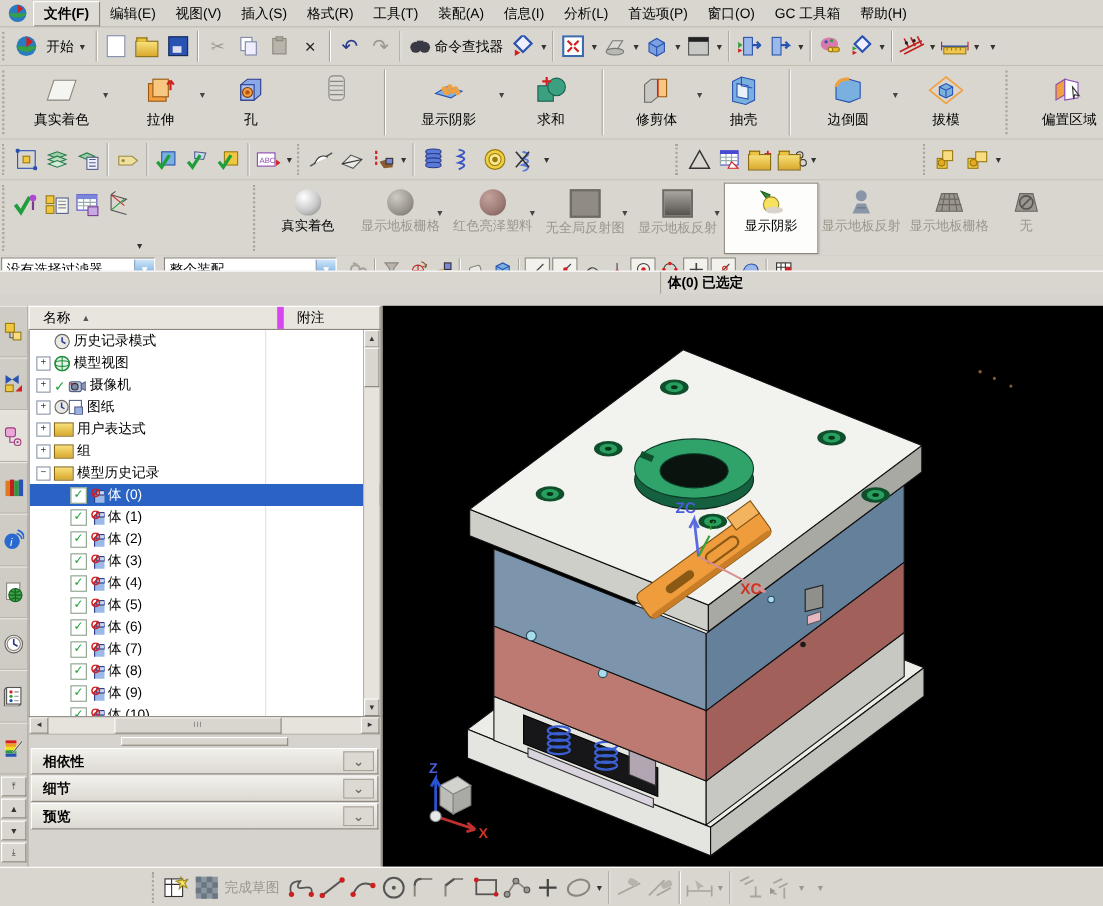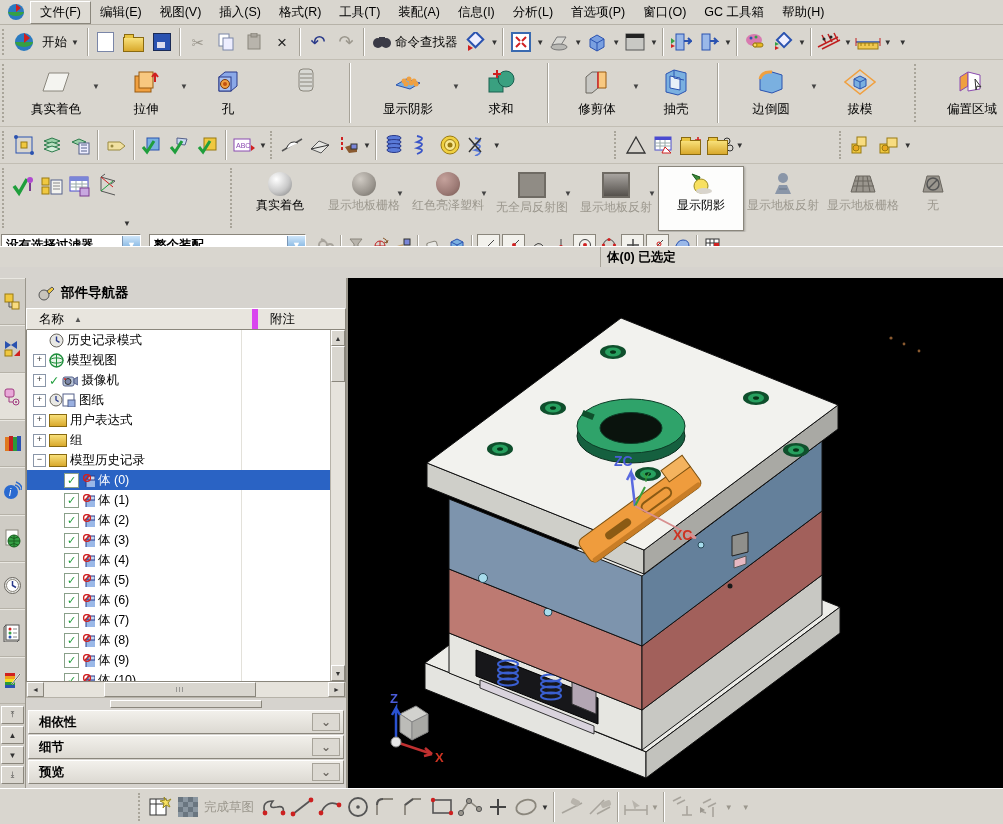--- a/index.html
+++ b/index.html
@@ -7,21 +7,21 @@
        font-family:"Liberation Sans","DejaVu Sans",sans-serif;font-size:12.5px;color:#000;}
   .row{position:absolute;left:0;right:0;display:flex;align-items:center;}
   .sep{width:1px;align-self:stretch;margin:3px 3px;background:#a7a399;border-right:1px solid #fff;flex:none;}
   .grip{width:4px;align-self:stretch;margin:4px 2px;border-left:2px dotted #a9a59a;flex:none;}
   .spacer{flex:none;}
   .dd{font-size:8px;color:#333;margin:0 1px;flex:none;}
   .dis{color:#9b978d;}
   
   .menubar{top:0;height:24px;background:#d9d6cf;border-bottom:1px solid #b6b2a8;padding-left:2px;}
   .mitem{padding:2px 9px;cursor:default;}
-  .mitem.first{border:1px solid;border-color:#fff #8a867c #8a867c #fff;background:#dedbd4;}
+  .mitem.first{border:1px solid;border-color:#fff #8a867c #8a867c #fff;background:#dedbd4;font-weight:bold;}
   
   .tb{background:#d9d6cf;}
   .tb1{top:25px;height:34px;border-bottom:1px solid #c2beb4;}
   .tbf{top:60px;height:66px;border-bottom:1px solid #c2beb4;}
   .tb4{top:127px;height:36px;border-bottom:1px solid #c2beb4;}
   .tbr{top:164px;height:68px;border-bottom:1px solid #b6b2a8;}
   .tbtn{height:28px;min-width:26px;display:flex;align-items:center;justify-content:center;flex:none;padding:0 1px;}
   .txtbtn{padding:0 4px;display:flex;align-items:center;gap:3px;flex:none;}
   
   .fgroup{display:flex;height:100%;align-items:stretch;flex:none;}
@@ -36,21 +36,21 @@
   .rbtn.active{background:#fdfdfc;border:1px solid #8a867c;box-shadow:1px 1px 2px rgba(0,0,0,.25);}
   .sphere{width:24px;height:24px;border-radius:50%;flex:none;}
   .s-silver{background:radial-gradient(circle at 35% 30%,#ffffff,#c9c9c9 55%,#7e7e7e);}
   .s-gray{background:radial-gradient(circle at 35% 30%,#cfcac3,#9a958e 60%,#6e6a63);}
   .s-mauve{background:radial-gradient(circle at 35% 30%,#c5a29c,#9c7a75 60%,#73564f);}
   .sq-dark{width:24px;height:22px;background:#908c85;border:2px solid #6f6b64;}
   
   .selbar{top:232px;height:26px;background:#d9d6cf;border-bottom:1px solid #b6b2a8;padding-left:1px;}
   .combo{height:20px;background:#fff;border:1px solid;border-color:#8a867c #fff #fff #8a867c;
          display:flex;align-items:center;flex:none;}
-  .combo .ctext{flex:1;padding:0 4px;font-size:12.5px;white-space:nowrap;overflow:hidden;font-weight:bold;}
+  .combo .ctext{flex:1;padding:0 4px;font-size:12.5px;white-space:nowrap;overflow:hidden;}
   .combo .cbtn{width:17px;height:18px;background:linear-gradient(#cfe6fa,#5f9ed6);border-left:1px solid #7a96b5;
                display:flex;align-items:center;justify-content:center;color:#fff;font-size:9px;}
   .snap{width:21px;height:21px;display:flex;align-items:center;justify-content:center;flex:none;margin:0 1px;}
   .snap.on{border:1px solid #8a867c;background:#f2f1ec;}
   
   .statusline{top:246px;height:20px;background:#d9d6cf;border-top:1px solid #fff;}
   .statusline .seg{position:absolute;left:600px;top:0;bottom:0;border-left:1px solid #a7a399;padding-left:6px;
                    display:flex;align-items:center;font-weight:bold;}
   
   .main{position:absolute;top:278px;left:0;width:1003px;height:510px;display:flex;}
@@ -878,27 +878,20 @@
         </div>
       <div class="rscroll">
         <div class="rsbtn">⤒</div>
         <div class="rsbtn">▲</div>
         <div class="rsbtn">▼</div>
         <div class="rsbtn">⤓</div>
       </div>
     </div>
 
     <div class="navpanel">
-      <div class="navheader">
-        <svg width="16" height="16">
-            <circle cx="6" cy="10" r="5" fill="#c8c4bc" stroke="#555"></circle>
-            <path d="M9,6 l5,-4 2,2 -5,5z" fill="#f0c840" stroke="#555"></path>
-          </svg>
-        <span>部件导航器</span>
-      </div>
       <div class="navcols">
         <div class="navcol c1">
           <span>名称</span>
           <span class="sorticon">▲</span>
         </div>
         <div class="navcol" style="flex:1;">
           <span>附注</span>
         </div>
       </div>
       <div class="treewrap">

